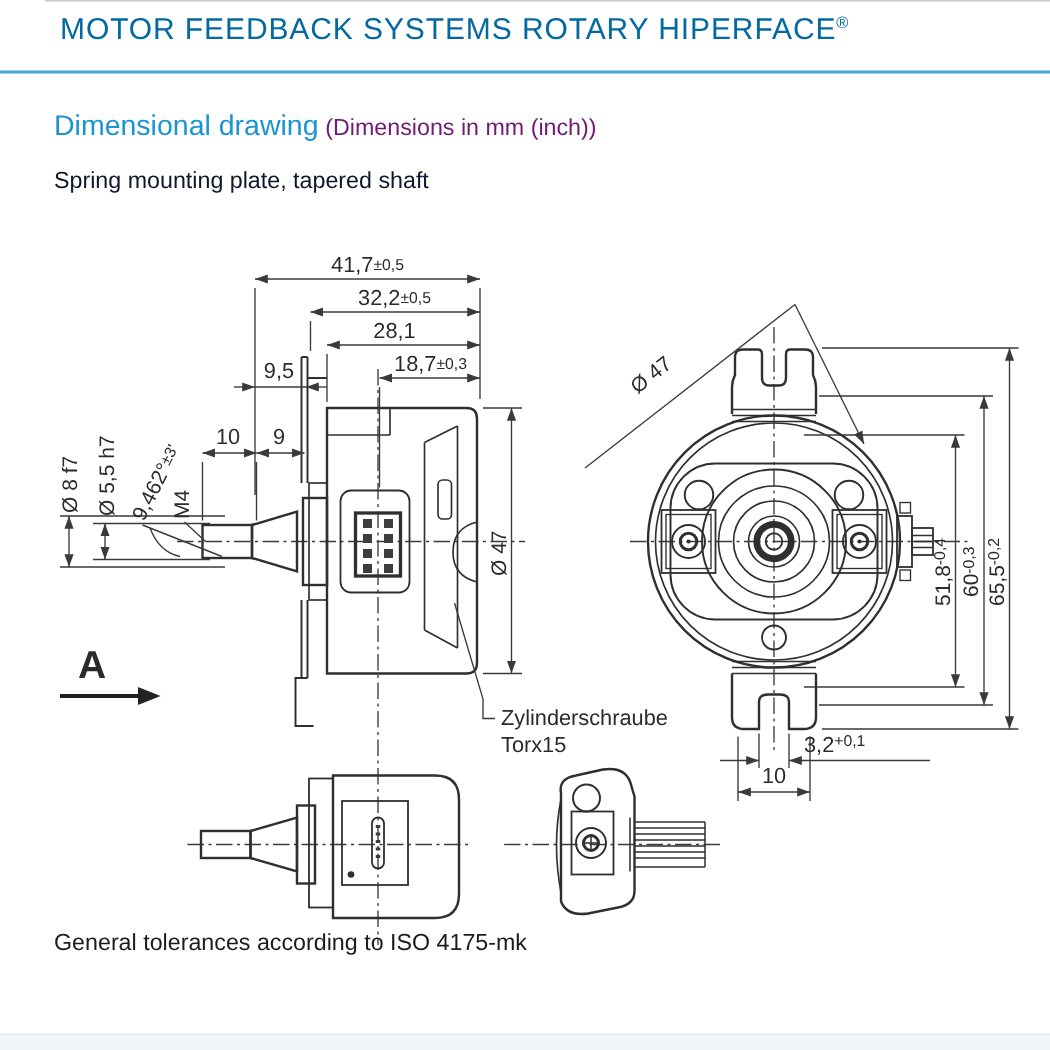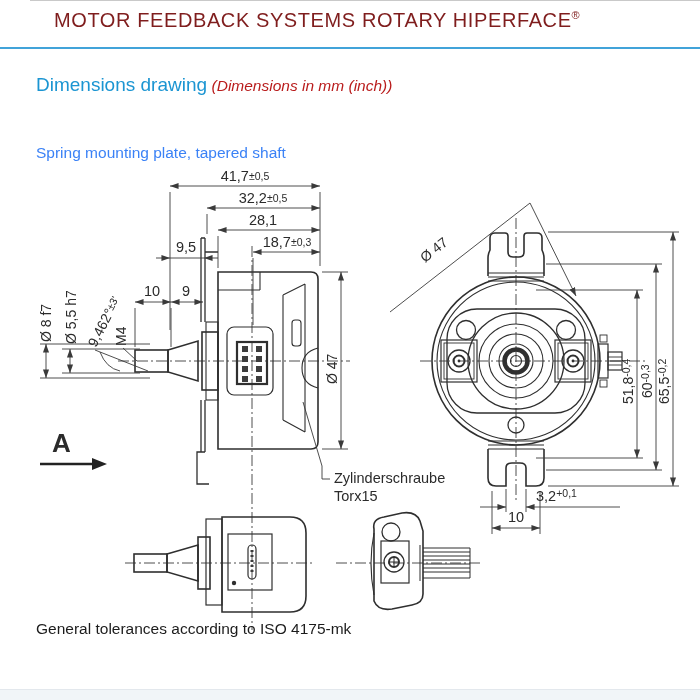--- a/index.html
+++ b/index.html
@@ -1,48 +1,48 @@
 <!DOCTYPE html>
 <html><head>
 <meta charset="utf-8">
 <style>
   html,body{margin:0;padding:0;}
   body{
     width:700px;height:700px;position:relative;background:#ffffff;
     font-family:"Liberation Sans", sans-serif;color:#1c1c1c;overflow:hidden;
   }
   .top-hairline{position:absolute;left:30px;right:0;top:0;height:1px;background:#c9c9c9;}
-  .header{position:absolute;left:54px;top:9px;font-size:20px;letter-spacing:.6px;color:#7f1d1d;white-space:nowrap;}
+  .header{position:absolute;left:40px;top:9px;font-size:20px;letter-spacing:.6px;color:#0369a1;white-space:nowrap;}
   .header sup{font-size:11px;vertical-align:super;}
   .blue-rule{position:absolute;left:0;right:0;top:47px;height:2px;background:#41a3d9;}
   .section-line{position:absolute;left:36px;top:74px;white-space:nowrap;}
   .section-title{font-size:19px;color:#1b95d2;}
-  .section-sub{font-size:15.5px;color:#b91c1c;font-style:italic;}
-  .caption{position:absolute;left:36px;top:112px;font-size:15.5px;color:#3b82f6;margin-top:32px;}
+  .section-sub{font-size:15.5px;color:#701a75;}
+  .caption{position:absolute;left:36px;top:112px;font-size:15.5px;color:#0f172a;}
   .footer-note{position:absolute;left:36px;top:620px;font-size:15.5px;color:#1c1c1c;}
   .bottom-bar{position:absolute;left:0;right:0;top:689px;height:11px;background:#f1f5f8;border-top:1px solid #e3e8ed;}
   svg{position:absolute;left:0;top:140px;}
   svg text{fill:#2b2b2b;}
   .dim-t{font-size:14.5px;}
   .dim-s{font-size:10.5px;}
   .rot-t{font-size:14px;}
   .note-t{font-size:14.5px;}
   .view-a{font-size:26px;font-weight:bold;}
 </style>
 </head>
 <body>
 
 <div class="top-hairline"></div>
 
 <div class="header"><span>MOTOR FEEDBACK SYSTEMS ROTARY HIPERFACE</span><sup>®</sup></div>
 
 <div class="blue-rule"></div>
 
 <div class="section-line">
-  <span class="section-title">Dimensions drawing</span>
+  <span class="section-title">Dimensional drawing</span>
   <span class="section-sub">(Dimensions in mm (inch))</span>
 </div>
 
 <div class="caption">Spring mounting plate, tapered shaft</div>
 
 <svg width="700" height="560" viewBox="0 140 700 560">
   <defs>
     <marker id="ma" viewBox="0 0 10 10" refX="9.5" refY="5" markerWidth="10" markerHeight="10" orient="auto-start-reverse">
       <path d="M0,1.6 L9.5,5 L0,8.4 z" fill="#3a3a3a"></path>
     </marker>

